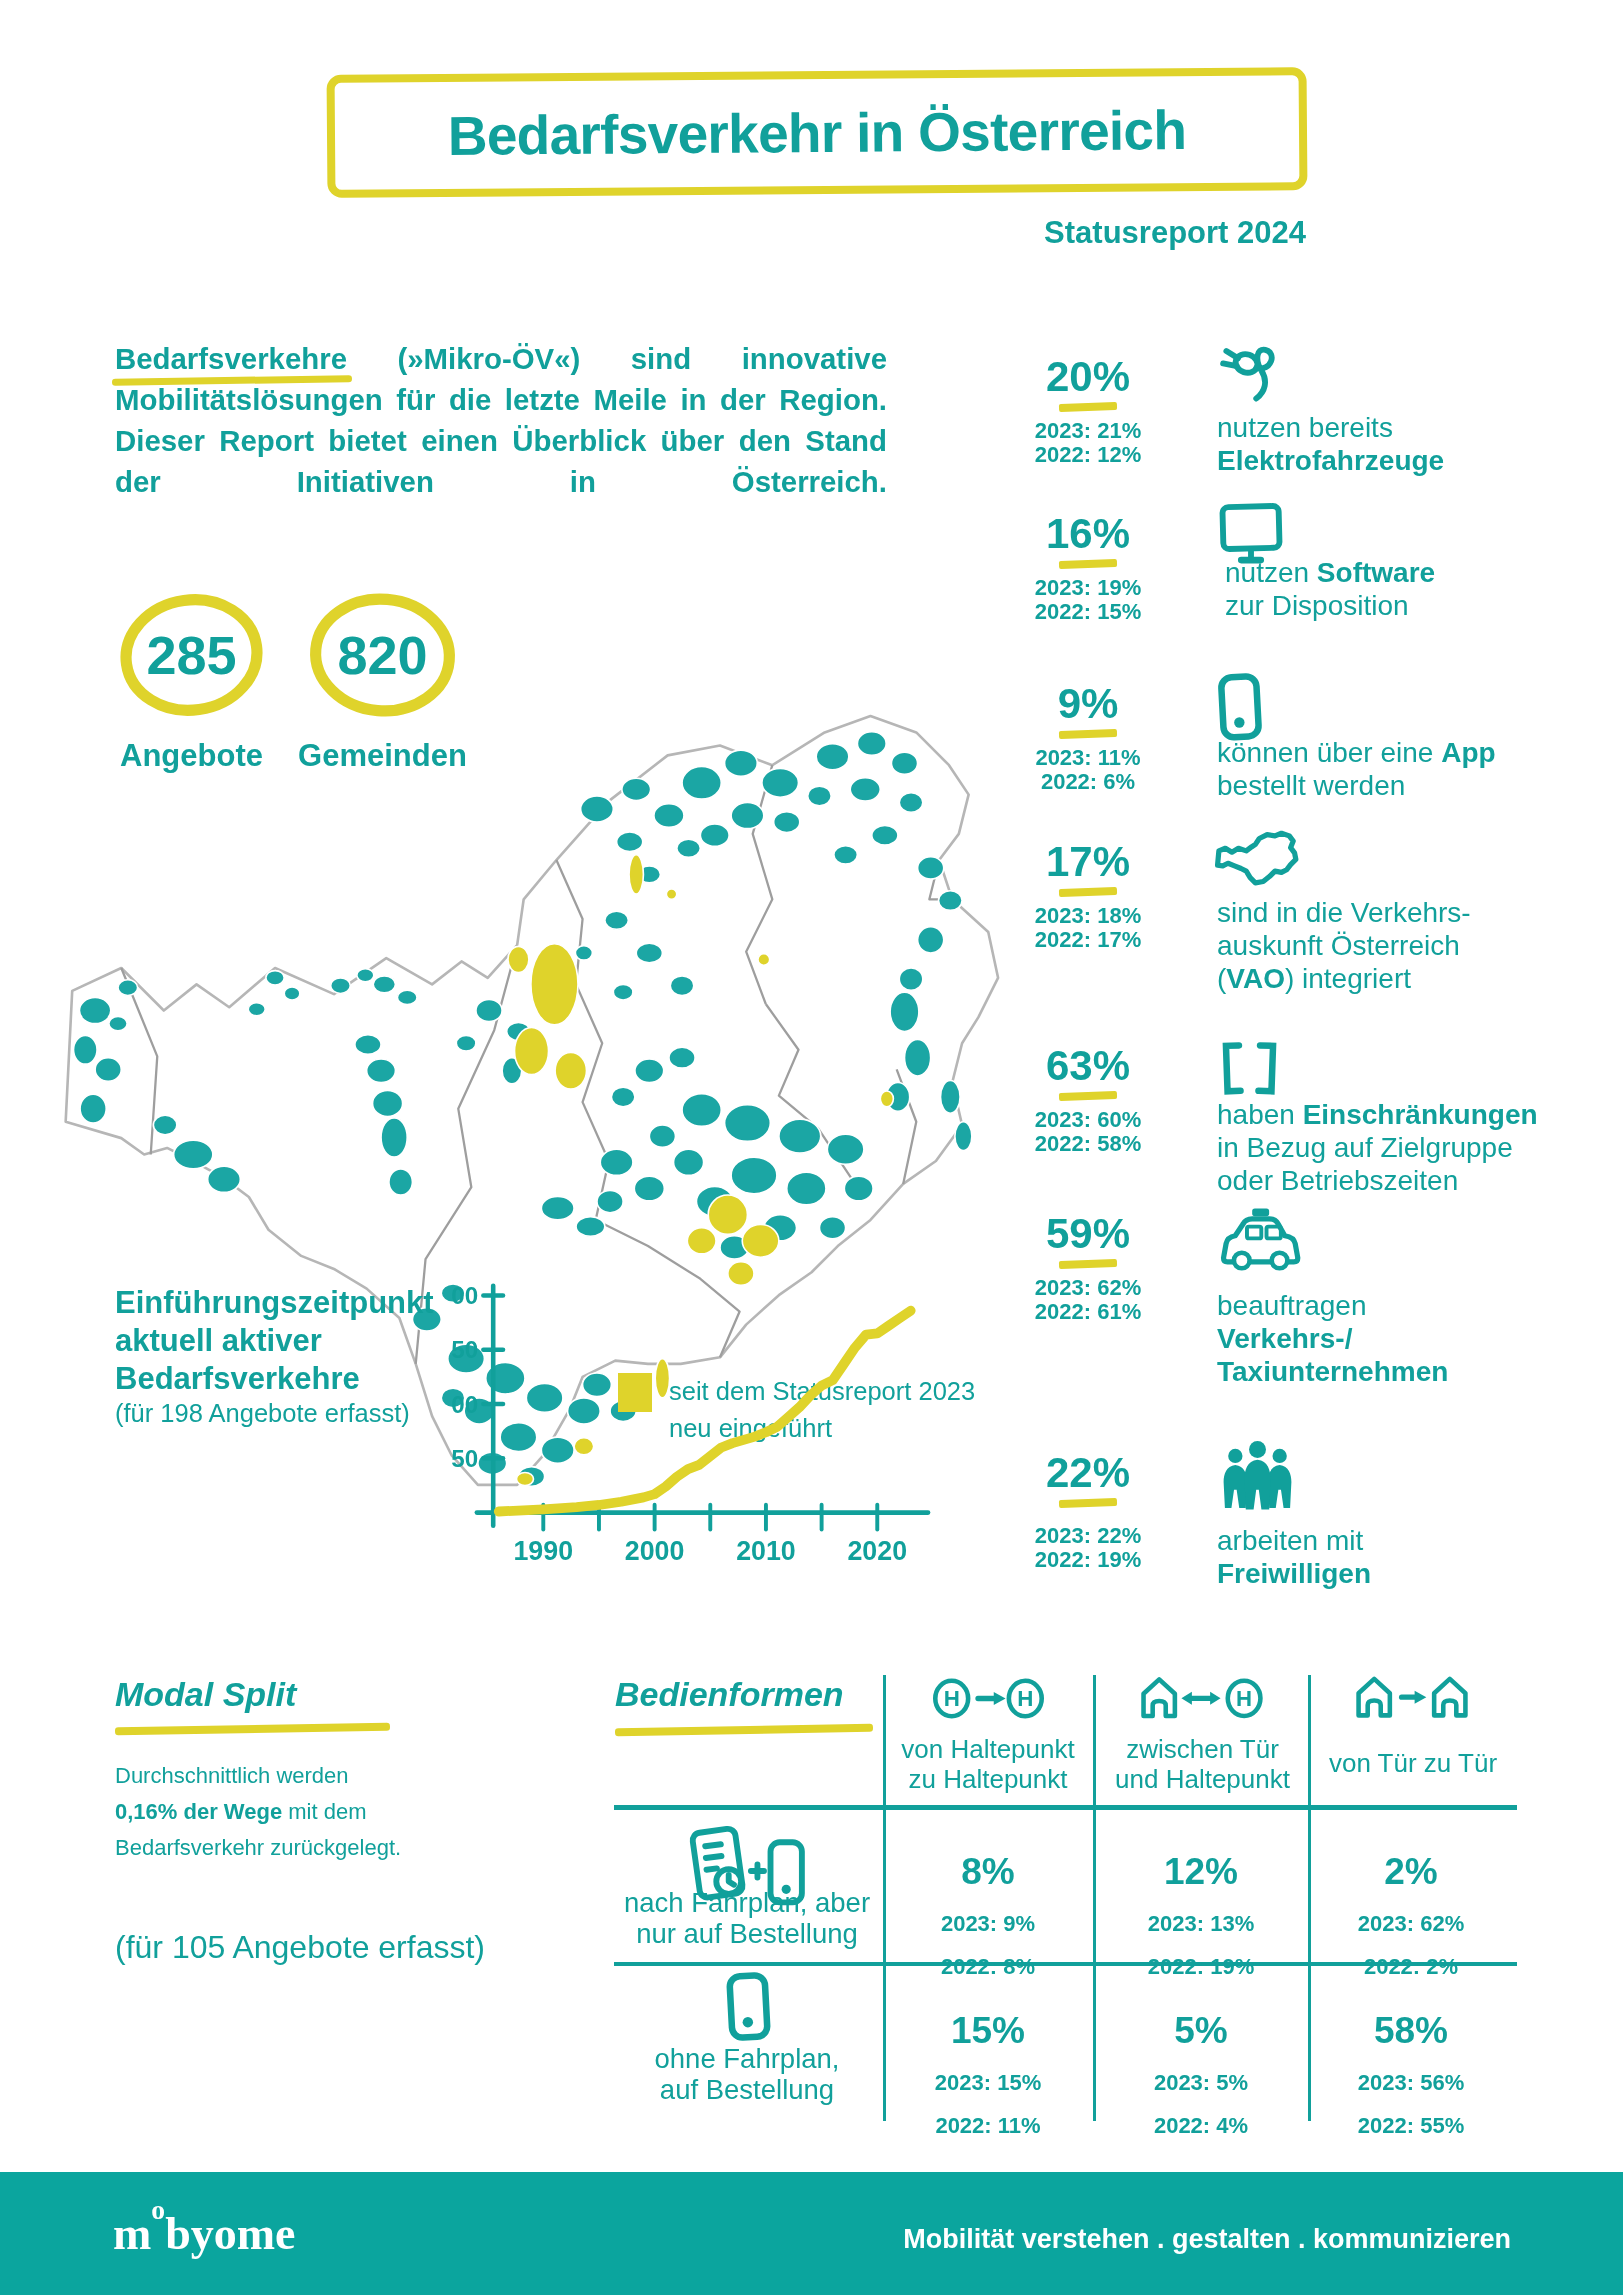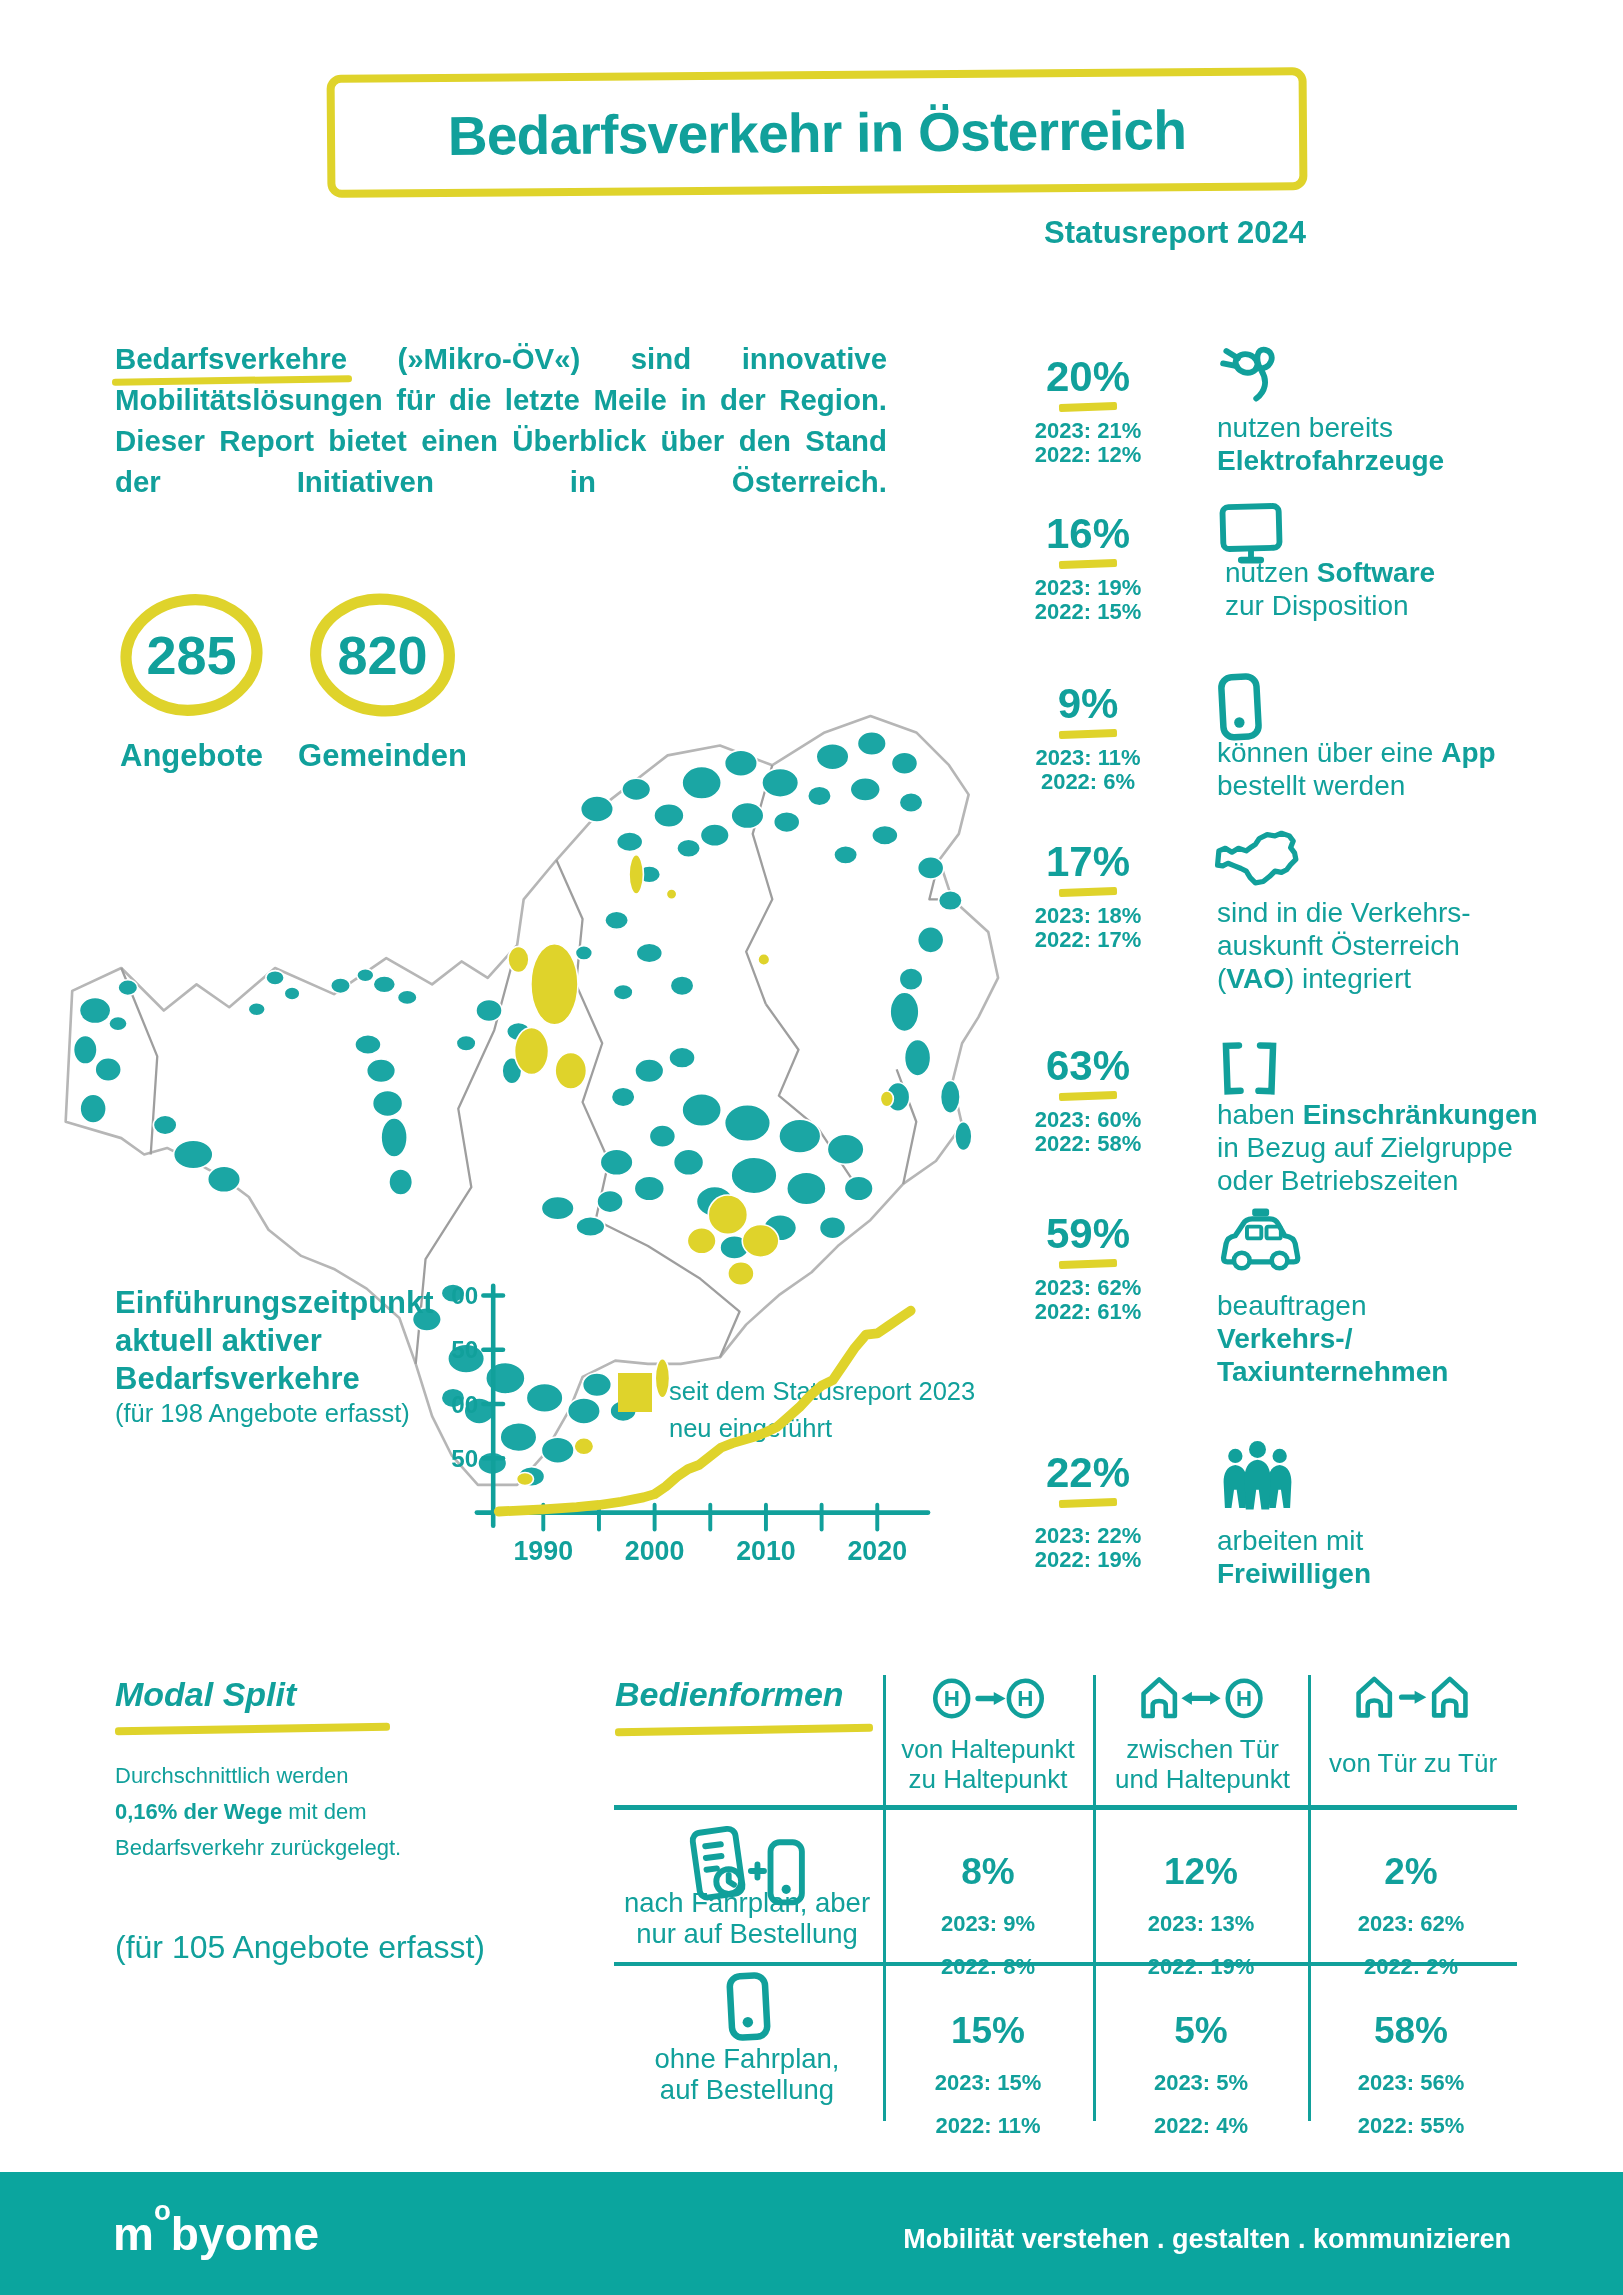--- a/index.html
+++ b/index.html
@@ -59,21 +59,21 @@
   .vline{width:3.3px;background:var(--teal);top:1675px;height:446px;}
   .hline{height:4.6px;background:var(--teal);left:614px;width:903px;}
   .col-head{font-size:26px;line-height:30px;font-weight:500;text-align:center;}
   .row-label{font-size:27.5px;line-height:31px;font-weight:500;text-align:center;}
   .cell{width:196px;text-align:center;}
   .cell .cpct{font-size:37px;font-weight:800;}
   .cell .sub{font-size:22px;line-height:24px;font-weight:600;margin-top:19px;}
   .cell .sub:first-of-type{margin-top:11.8px;}
   
   .footer{left:0;top:2172px;width:1623px;height:123px;background:var(--footer);}
-  .logo{left:113px;top:2207px;font-size:46px;font-weight:800;color:#fff;}
+  .logo{left:113px;top:2207px;font-size:46px;font-weight:800;color:#fff;font-family:Liberation Serif, serif;}
   .logo sup{font-size:0.6em;position:relative;top:-0.5em;font-weight:800;}
   .tagline{right:112px;top:2224px;font-size:27px;font-weight:700;color:#fff;}
   svg text{font-family:"Liberation Sans","DejaVu Sans",sans-serif;}
 </style>
 </head>
 <body>
 
 <div class="abs title-box">
   <h1>Bedarfsverkehr in Österreich</h1>
 </div>

